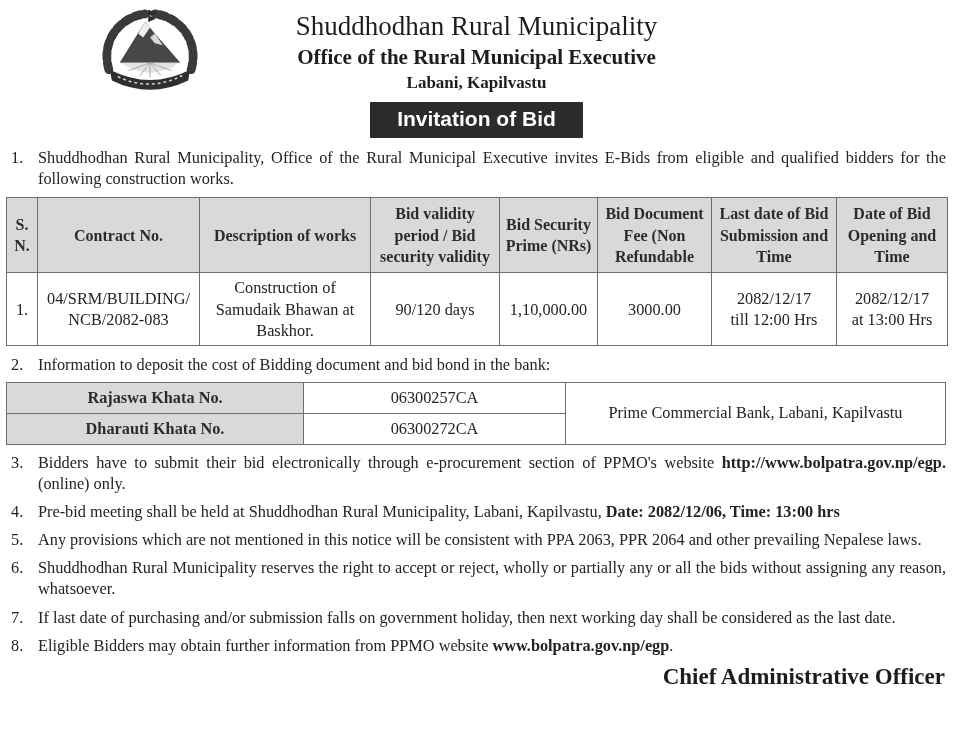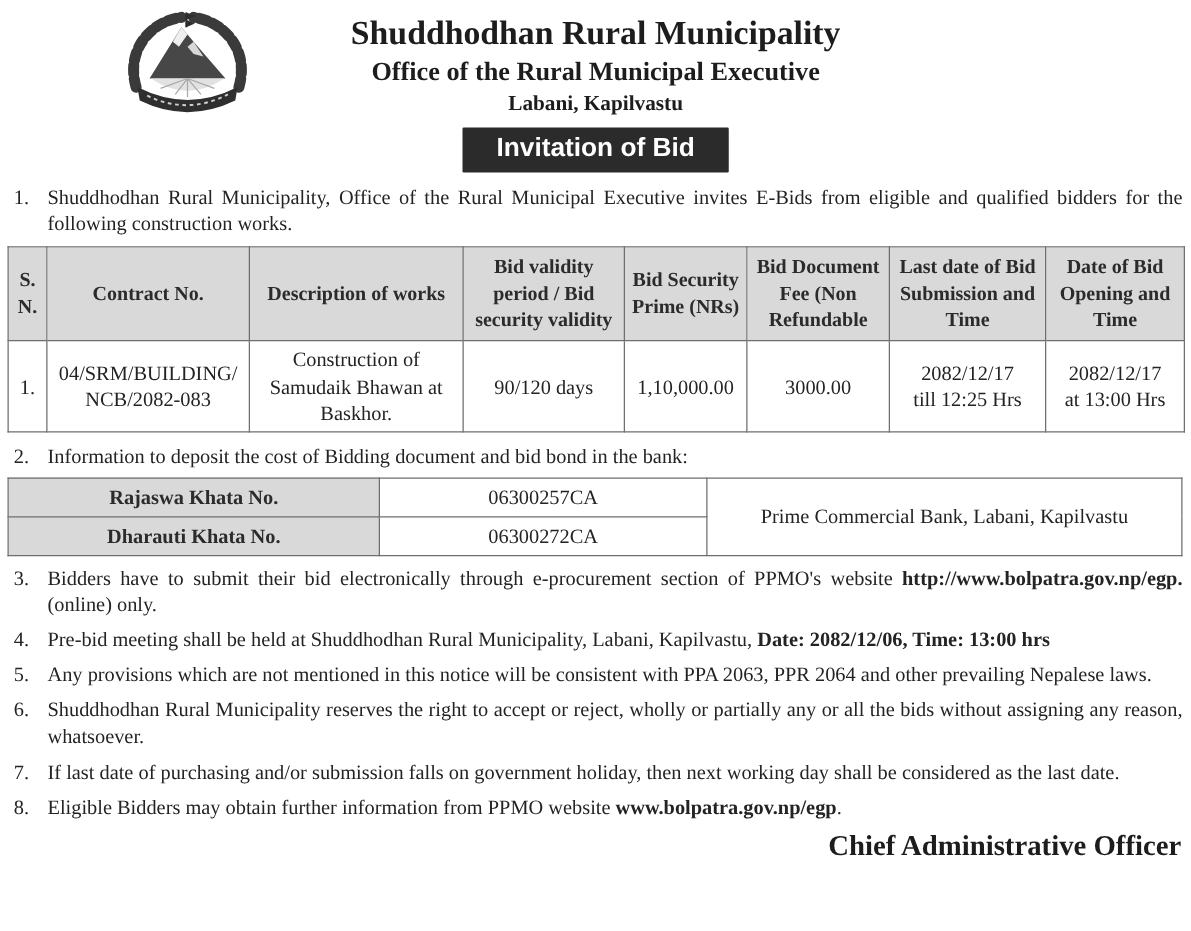--- a/index.html
+++ b/index.html
@@ -4,21 +4,21 @@
 <style>
   html,body {margin:0; padding:0; background:#ffffff;}
   .page {
     position:relative; width:953px; height:745px; overflow:hidden;
     background:#fff; color:#232323;
     font-family:"Liberation Serif", serif;
   }
   
   .hdr {text-align:center; padding-top:11px;}
   .logo {position:absolute; left:96px; top:8px; width:108px; height:94px;}
-  .title {font-size:27px; font-weight:bold; margin:0; color:#1d1d1d;}
+  .title {font-size:27px; font-weight:normal; margin:0; color:#1d1d1d;}
   .subtitle {font-size:21px; font-weight:bold; margin:3px 0 0; color:#1d1d1d;}
   .addr {font-size:17px; font-weight:bold; margin:3px 0 0; color:#1d1d1d;}
   .banner {
     display:inline-block; background:var(--banner-bg,#2b2b2b); color:#fff;
     font-family:"Liberation Sans", sans-serif; font-weight:bold; font-size:21px;
     padding:5px 27px 7px; border-radius:1px; margin-top:9px;
   }
   .pubdate {font-size:17px; font-weight:bold; margin-top:8px; color:#1d1d1d;}
   
   .item {display:flex; margin:7px 7px 6px 11px; font-size:16.3px; line-height:1.3;}
@@ -109,21 +109,21 @@
     </tr>
     <tr>
       <td>1.</td>
       <td>04/SRM/BUILDING/ NCB/2082-083</td>
       <td>Construction of Samudaik Bhawan at Baskhor.</td>
       <td>90/120 days</td>
       <td>1,10,000.00</td>
       <td>3000.00</td>
       <td>
         <span class="cell-line">2082/12/17</span>
-        <span class="cell-line">till 12:25 Hrs</span>
+        <span class="cell-line">till 12:00 Hrs</span>
       </td>
       <td>
         <span class="cell-line">2082/12/17</span>
         <span class="cell-line">at 13:00 Hrs</span>
       </td>
     </tr>
   </tbody>
     </table>
 
   <div class="item" style="margin-top:8px; margin-bottom:5px;">

